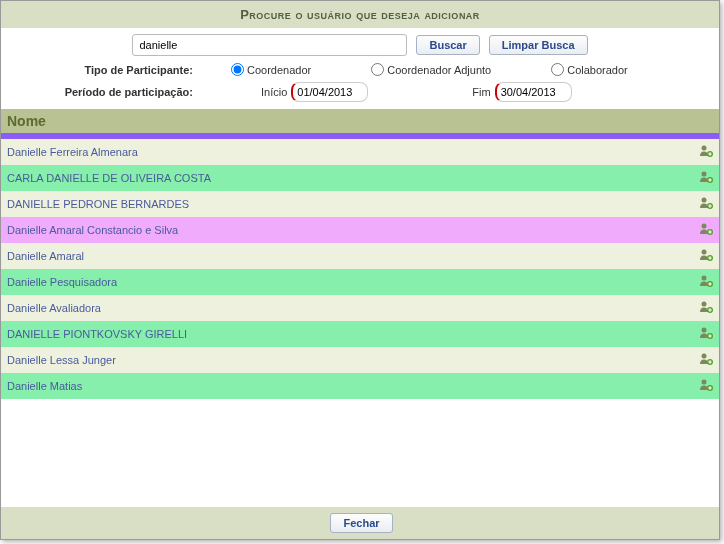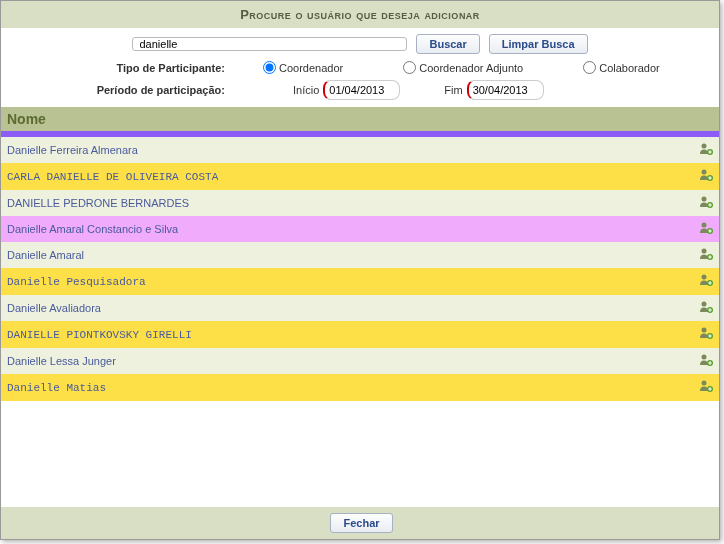--- a/index.html
+++ b/index.html
@@ -33,60 +33,60 @@
   }
   .search-row {
     display: flex;
     align-items: center;
     justify-content: center;
     padding: 6px 0 4px;
     gap: 6px;
   }
   .search-row input[type=text] {
     width: 275px;
-    height: 14px;
+    height: 22px;
     border: 1px solid #bbb;
     border-radius: 3px;
     padding: 2px 6px;
     font-size: 11px;
   }
   .btn {
     border: 1px solid #a6b1c2;
     background: linear-gradient(#fdfdfd, #e9edf3);
     color: #2a4a8b;
     font-weight: bold;
     font-size: 11px;
     padding: 3px 12px;
     border-radius: 3px;
     cursor: pointer;
     margin-left: 3px;
   }
   .form-row {
     display: flex;
     align-items: center;
-    padding: 3px 32px;
+    padding: 3px 0;
     font-size: 11px;
     color: #333;
   }
   .form-row .label {
     width: 200px;
     text-align: right;
     font-weight: bold;
     padding-right: 8px;
   }
   .radio-group {
     display: flex;
     gap: 60px;
     flex: 1;
     padding-left: 30px;
   }
   .radio-opt { display: flex; align-items: center; gap: 3px; justify-content: center; }
   .date-section {
     display: flex;
-    gap: 44px;
+    gap: 104px;
     flex: 1;
     padding-left: 60px;
   }
   .date-field {
     display: flex;
     align-items: center;
     gap: 4px;
   }
   .date-field input {
     width: 77px;
@@ -107,21 +107,21 @@
     background: #b8c292;
     color: #5c6b2f;
     font-weight: bold;
     text-align: left;
     padding: 4px 6px;
     font-size: 14px;
     border-bottom: 6px solid #8b5cf6;
   }
   thead th.action-col { width: 24px; background: #b8c292; }
   tbody tr.odd { background: #edf1dd; }
-  tbody tr.even { background: #fde047; font-family: Liberation Mono, monospace; }
+  tbody tr.even { background: #86efac; }
   tbody tr.hov { background: #f0abfc; }
   tbody td {
     padding: 5px 6px;
     color: #4a5a9c;
     font-size: 11px;
     border: none;
   }
   tbody td.name-cell { cursor: default; }
   tbody td.action-cell { width: 24px; text-align: center; }
   .add-user-icon {

